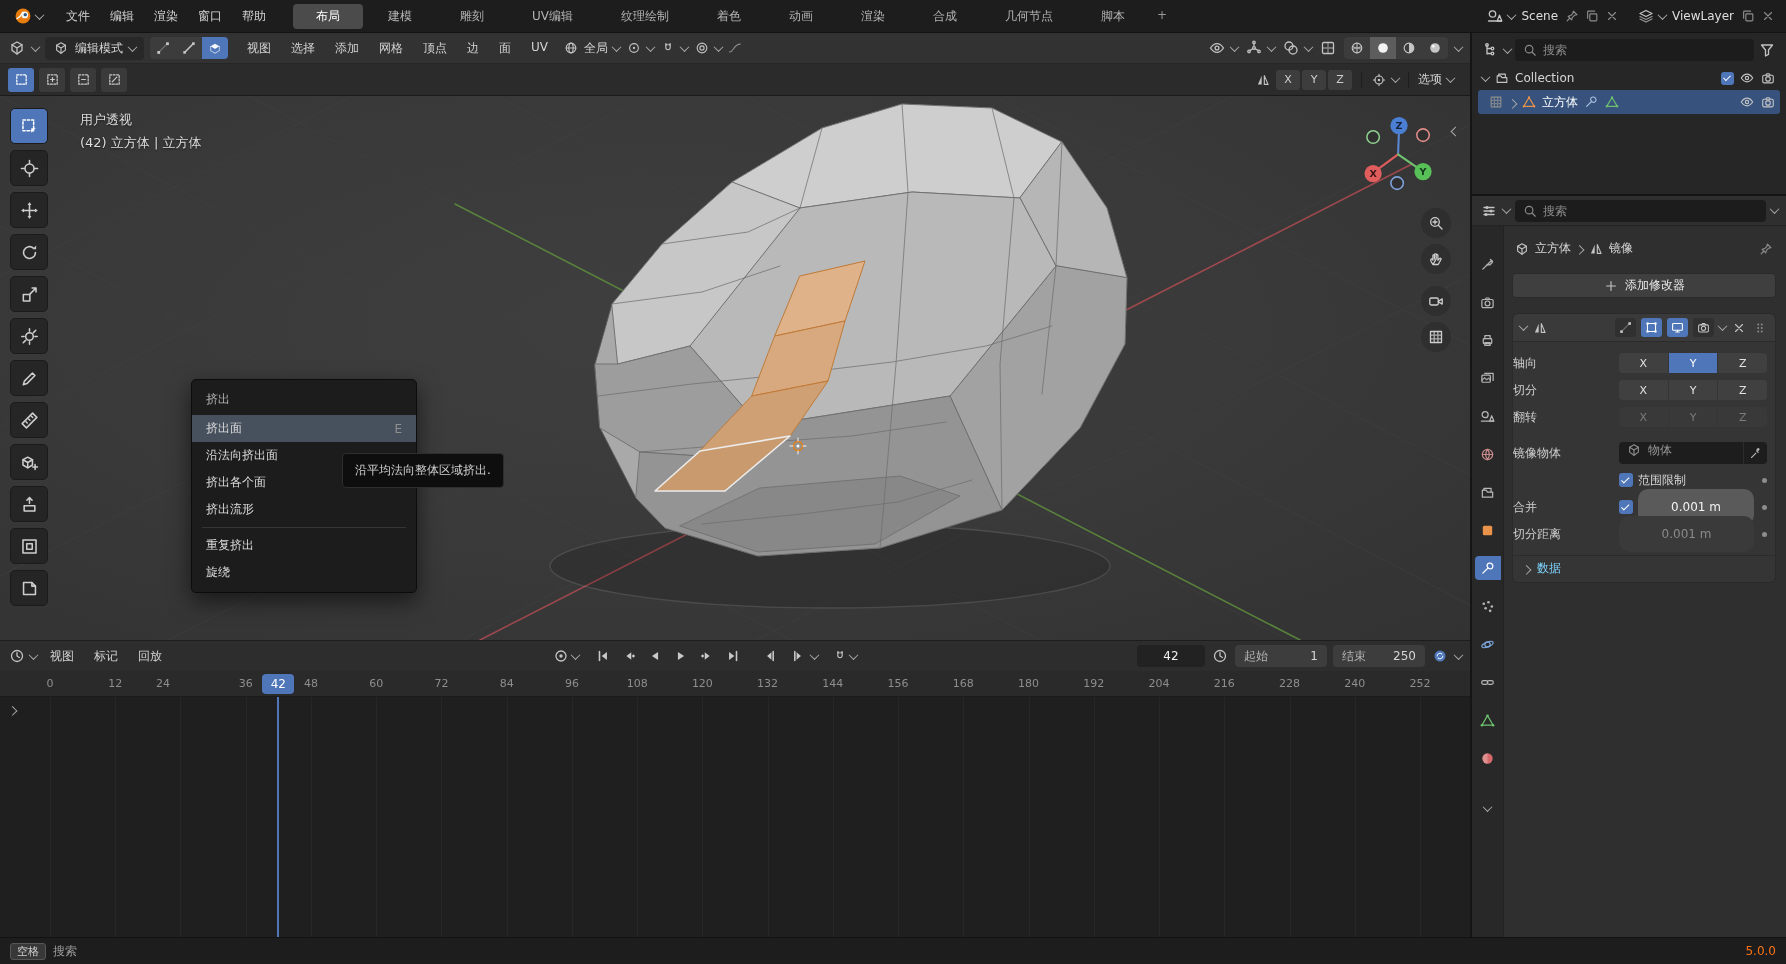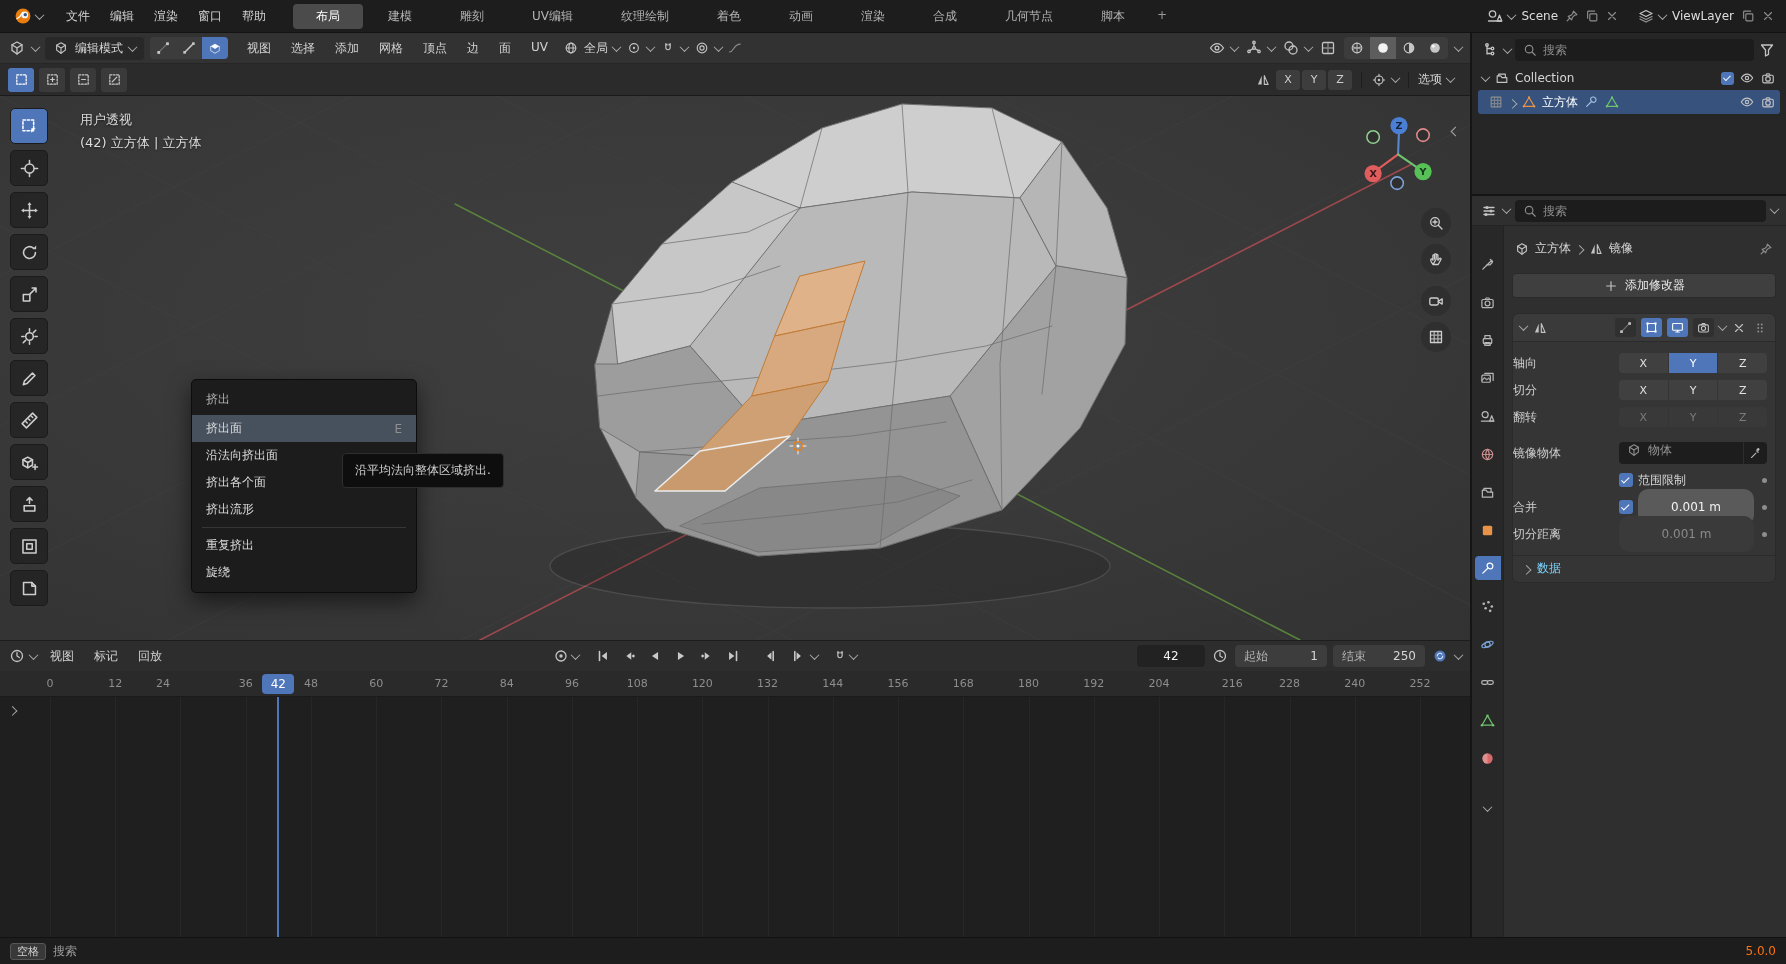--- a/index.html
+++ b/index.html
@@ -761,21 +761,21 @@
           <span class="rlabel" style="left: 571.905px;">96</span>
           <span class="rlabel" style="left: 637.143px;">108</span>
           <span class="rlabel" style="left: 702.381px;">120</span>
           <span class="rlabel" style="left: 767.619px;">132</span>
           <span class="rlabel" style="left: 832.857px;">144</span>
           <span class="rlabel" style="left: 898.095px;">156</span>
           <span class="rlabel" style="left: 963.333px;">168</span>
           <span class="rlabel" style="left: 1028.57px;">180</span>
           <span class="rlabel" style="left: 1093.81px;">192</span>
           <span class="rlabel" style="left: 1159.05px;">204</span>
-          <span class="rlabel" style="left: 1224.29px; margin-left: 8px;">216</span>
+          <span class="rlabel" style="left: 1224.29px;">216</span>
           <span class="rlabel" style="left: 1289.52px;">228</span>
           <span class="rlabel" style="left: 1354.76px;">240</span>
           <span class="rlabel" style="left: 1420px;">252</span>
         </div>
       <div id="tracks">
         <span id="tracks-disclosure" class="chev r dim"></span>
         <div id="playhead-line" style="left: 277.333px;"></div>
       <div class="gridline" style="left: 50px;"></div>
           <div class="gridline" style="left: 115.238px;"></div>
           <div class="gridline" style="left: 180.476px;"></div>

